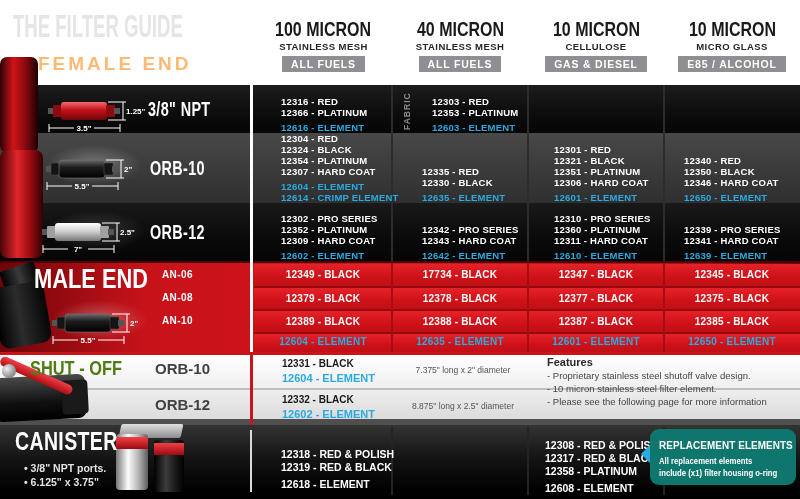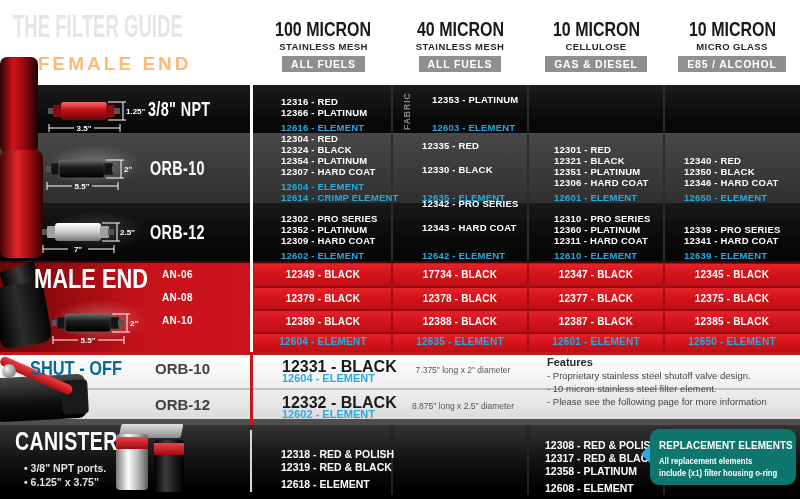--- a/index.html
+++ b/index.html
@@ -44,34 +44,34 @@
   .ch-badge{display:inline-block;margin-top:4px;background:#8d8f92;color:#fff;font-size:10.5px;font-weight:700;letter-spacing:.8px;padding:2px 9px;}
 
   
   .rl{font-size:20px;font-weight:900;color:#fff;z-index:7;line-height:24px;}
   .rl .cond{transform:scaleX(.72);letter-spacing:.5px;}
   .rl1{left:148px;top:97px;} .rl2{left:150px;top:156px;} .rl3{left:150px;top:220px;}
   .anl{left:162px;font-size:10px;font-weight:900;color:#fff;letter-spacing:.4px;z-index:7;}
   .an1{top:269px;} .an2{top:292px;} .an3{top:315px;}
   .mtitle{left:34px;top:264px;font-size:28px;line-height:30px;font-weight:900;color:#fff;z-index:7;}
   .mtitle .cond{transform:scaleX(.78);}
-  .stitle{left:30px;top:356px;font-size:21px;line-height:24px;font-weight:900;color:#0369a1;z-index:7;}
+  .stitle{left:30px;top:356px;font-size:21px;line-height:24px;font-weight:900;color:#4d7c0f;z-index:7;}
   .stitle .cond{transform:scaleX(.78);}
   .sl{left:155px;font-size:15px;font-weight:700;color:#414042;z-index:7;}
   .sl1{top:360px;} .sl2{top:396px;}
   .ctitle{left:15px;top:426px;font-size:26px;line-height:30px;font-weight:900;color:#fff;z-index:7;}
   .ctitle .cond{transform:scaleX(.75);letter-spacing:.5px;}
   .cbullet{left:24px;font-size:10.5px;font-weight:600;color:#e3e3e3;z-index:7;line-height:13px;}
   .cb1{top:462px;} .cb2{top:476px;}
 
   
   .cell{position:absolute;display:flex;flex-direction:column;justify-content:flex-end;
         box-sizing:border-box;z-index:7;}
   .col0{left:254px;width:138px;padding-left:27px;}
-  .col1{left:392px;width:136px;padding-left:30px;gap:13px;}
+  .col1{left:392px;width:136px;padding-left:30px;}
   .col2{left:528px;width:136px;padding-left:26px;}
   .col3{left:664px;width:136px;padding-left:20px;}
   .fr1{top:85px;height:48px;} .fr2{top:133px;height:70px;} .fr3{top:203px;height:58px;}
   .fab{padding-left:40px;}
   .pl{font-size:9.5px;line-height:11px;font-weight:700;color:#fff;letter-spacing:.2px;white-space:nowrap;}
   .el{color:#29abe2;}
   .elgap{margin-top:4px;}
   .fabric-tag{position:absolute;left:402px;top:92px;height:38px;writing-mode:vertical-rl;
               transform:rotate(180deg);font-size:8.5px;font-weight:700;letter-spacing:1px;color:#8a8a8a;z-index:7;}
 
@@ -80,21 +80,21 @@
       background:linear-gradient(180deg,#e4222a 0%,#d01219 55%,#bf0f16 100%);
       border-bottom:2px solid #98090f;box-sizing:border-box;}
   .ms1{top:264px;height:24px;} .ms2{top:288px;height:23px;} .ms3{top:311px;height:23px;}
   .ms4{top:334px;height:18px;border-bottom:none;}
   .mc{text-align:center;font-size:10px;font-weight:700;color:#fff;white-space:nowrap;letter-spacing:.2px;}
   .ms .mc{flex:0 0 136px;} .ms .mc:first-child{flex:0 0 138px;}
   .ms1 .mc,.ms2 .mc,.ms3 .mc{line-height:22px;}
   .ms4 .mc{line-height:16px;color:#29abe2;}
 
   
-  .sp{position:absolute;left:282px;font-size:16px;font-weight:900;color:#1a1a1a;white-space:nowrap;z-index:7;}
+  .sp{position:absolute;left:282px;font-size:10px;font-weight:900;color:#1a1a1a;white-space:nowrap;z-index:7;}
   .se{position:absolute;left:282px;font-size:11px;font-weight:900;color:#29abe2;white-space:nowrap;z-index:7;}
   .sp1{top:358px;} .se1{top:372px;} .sp2{top:394px;} .se2{top:408px;}
   .note{position:absolute;left:398px;width:130px;text-align:center;font-size:8.5px;color:#55565a;z-index:7;}
   .note1{top:365px;} .note2{top:401px;}
   .features{position:absolute;left:547px;top:356px;width:248px;z-index:7;}
   .feat-title{font-size:11px;font-weight:900;color:#2a2a2a;margin-bottom:1px;}
   .feat-item{font-size:9.5px;color:#454545;line-height:13px;}
 
   
   .cr1{top:425px;height:66px;} .cr2{top:425px;height:70px;padding-left:17px;}

